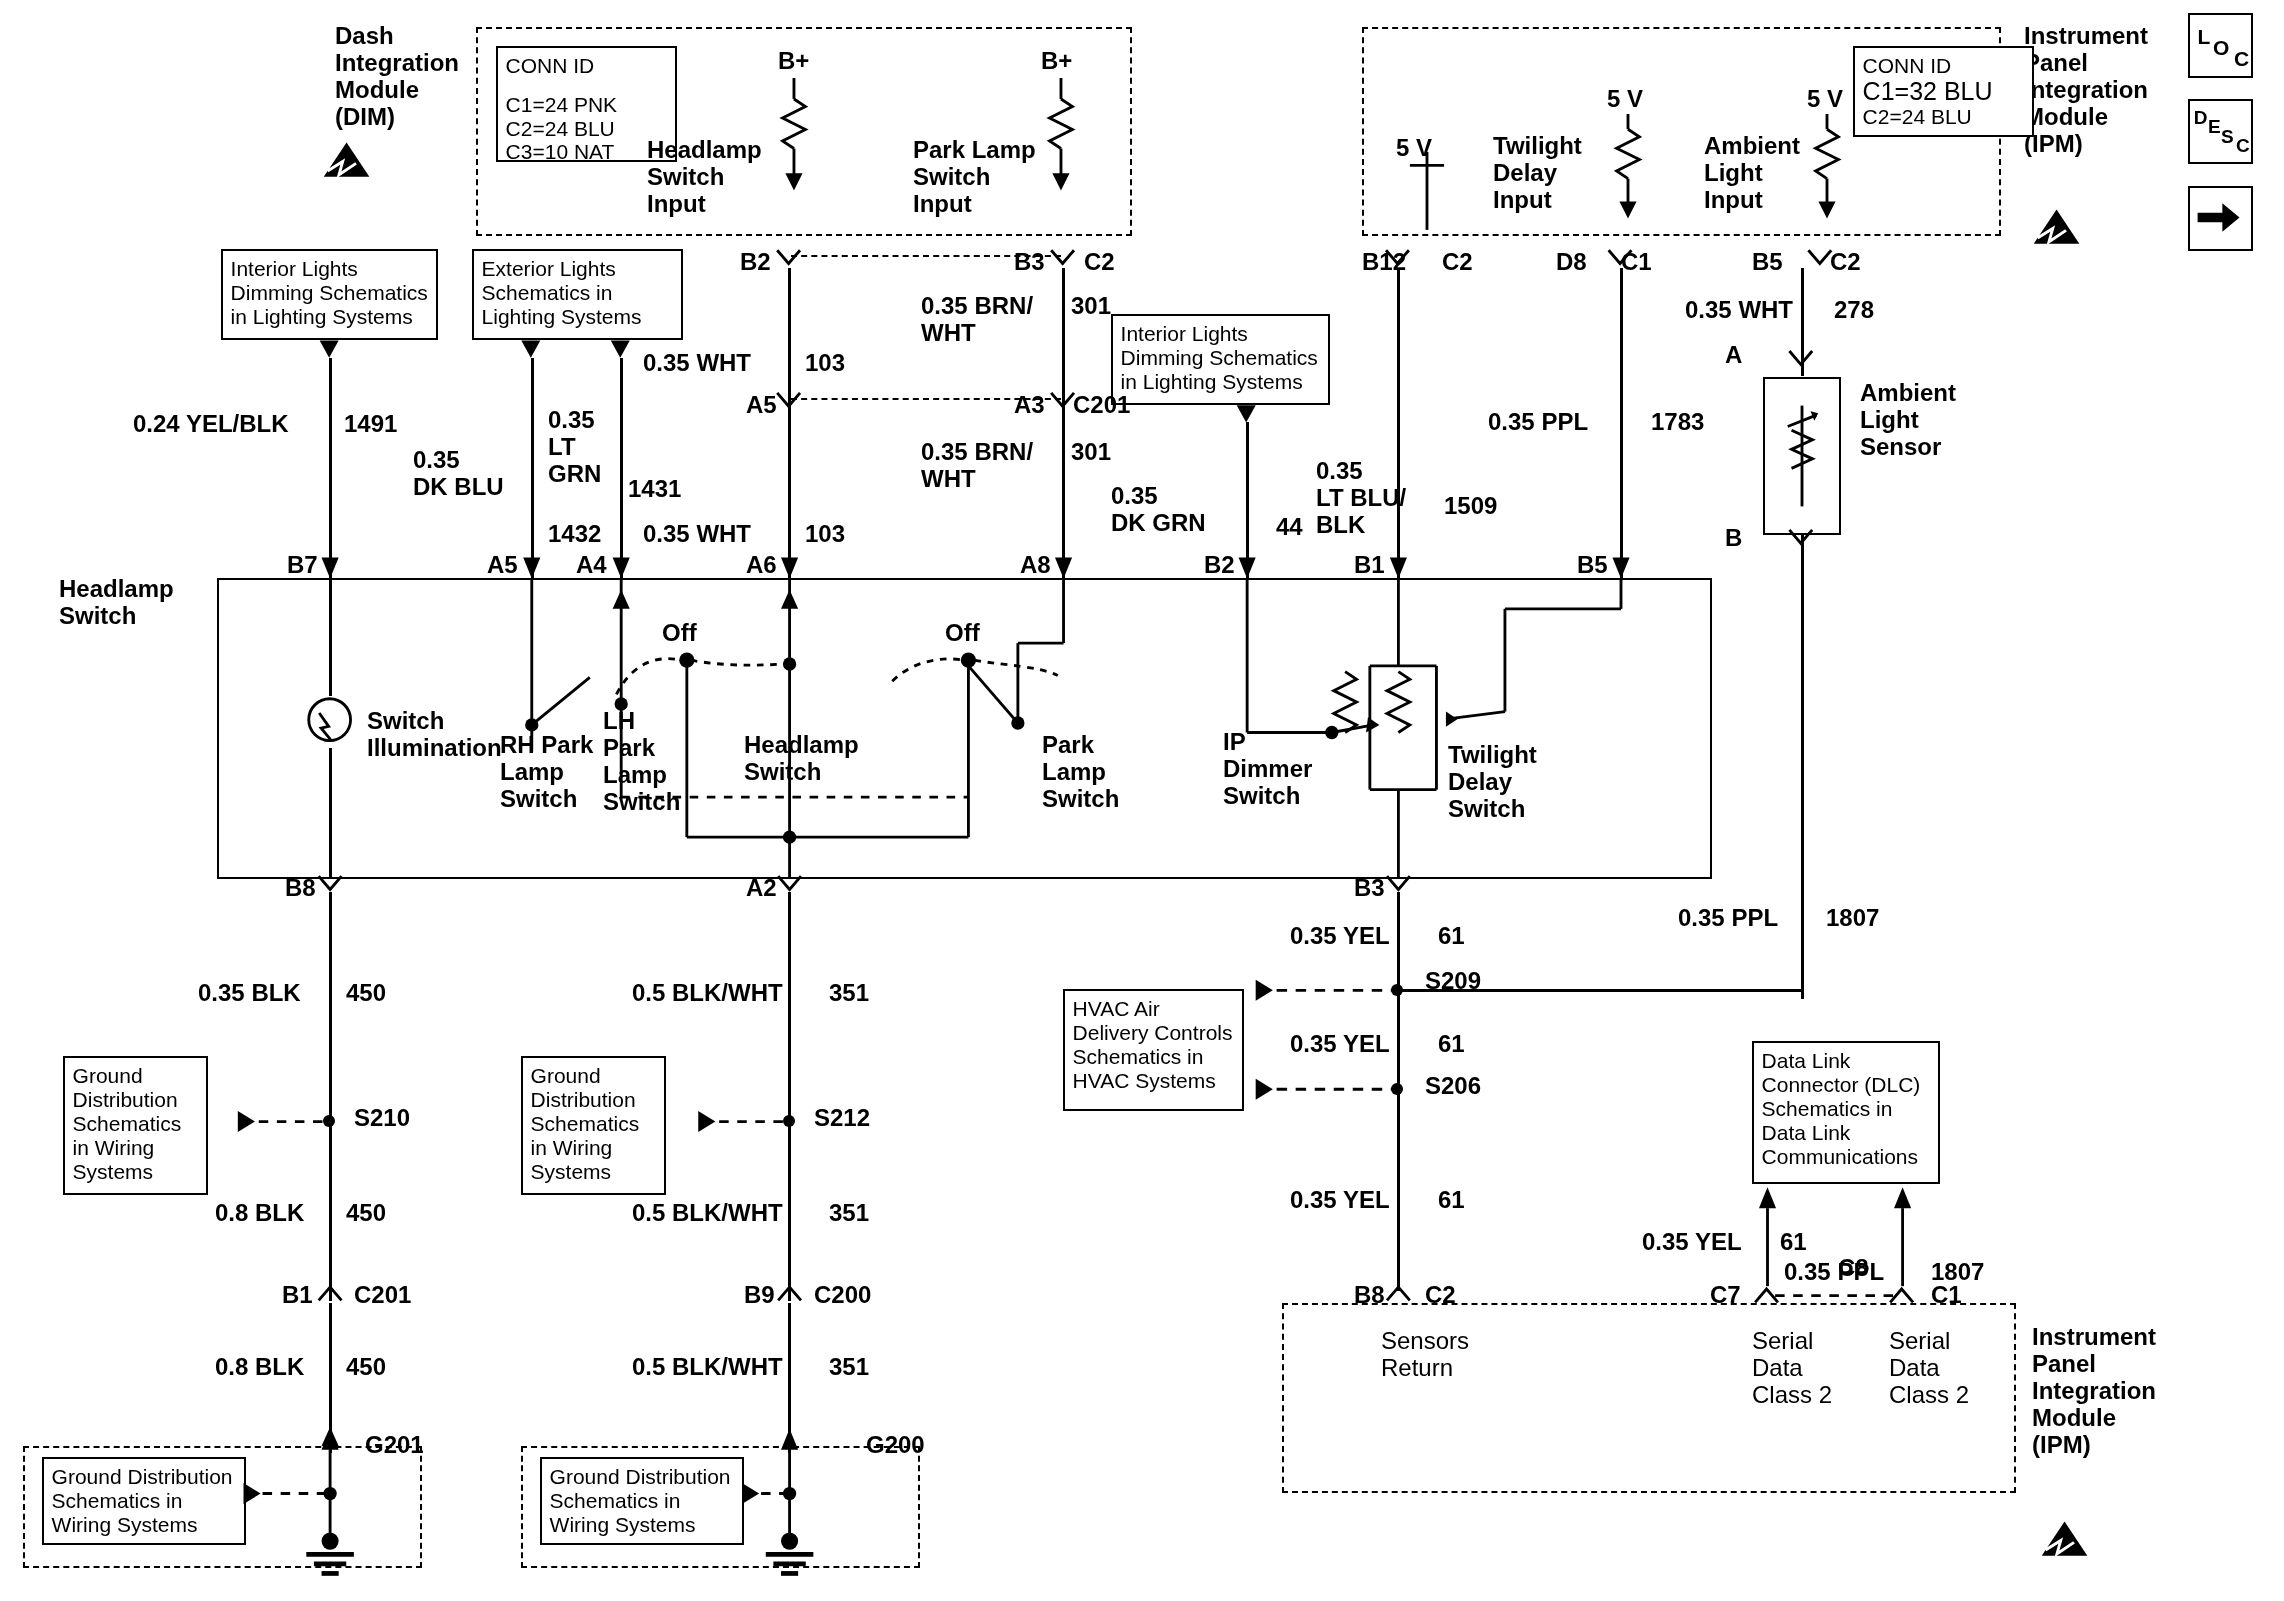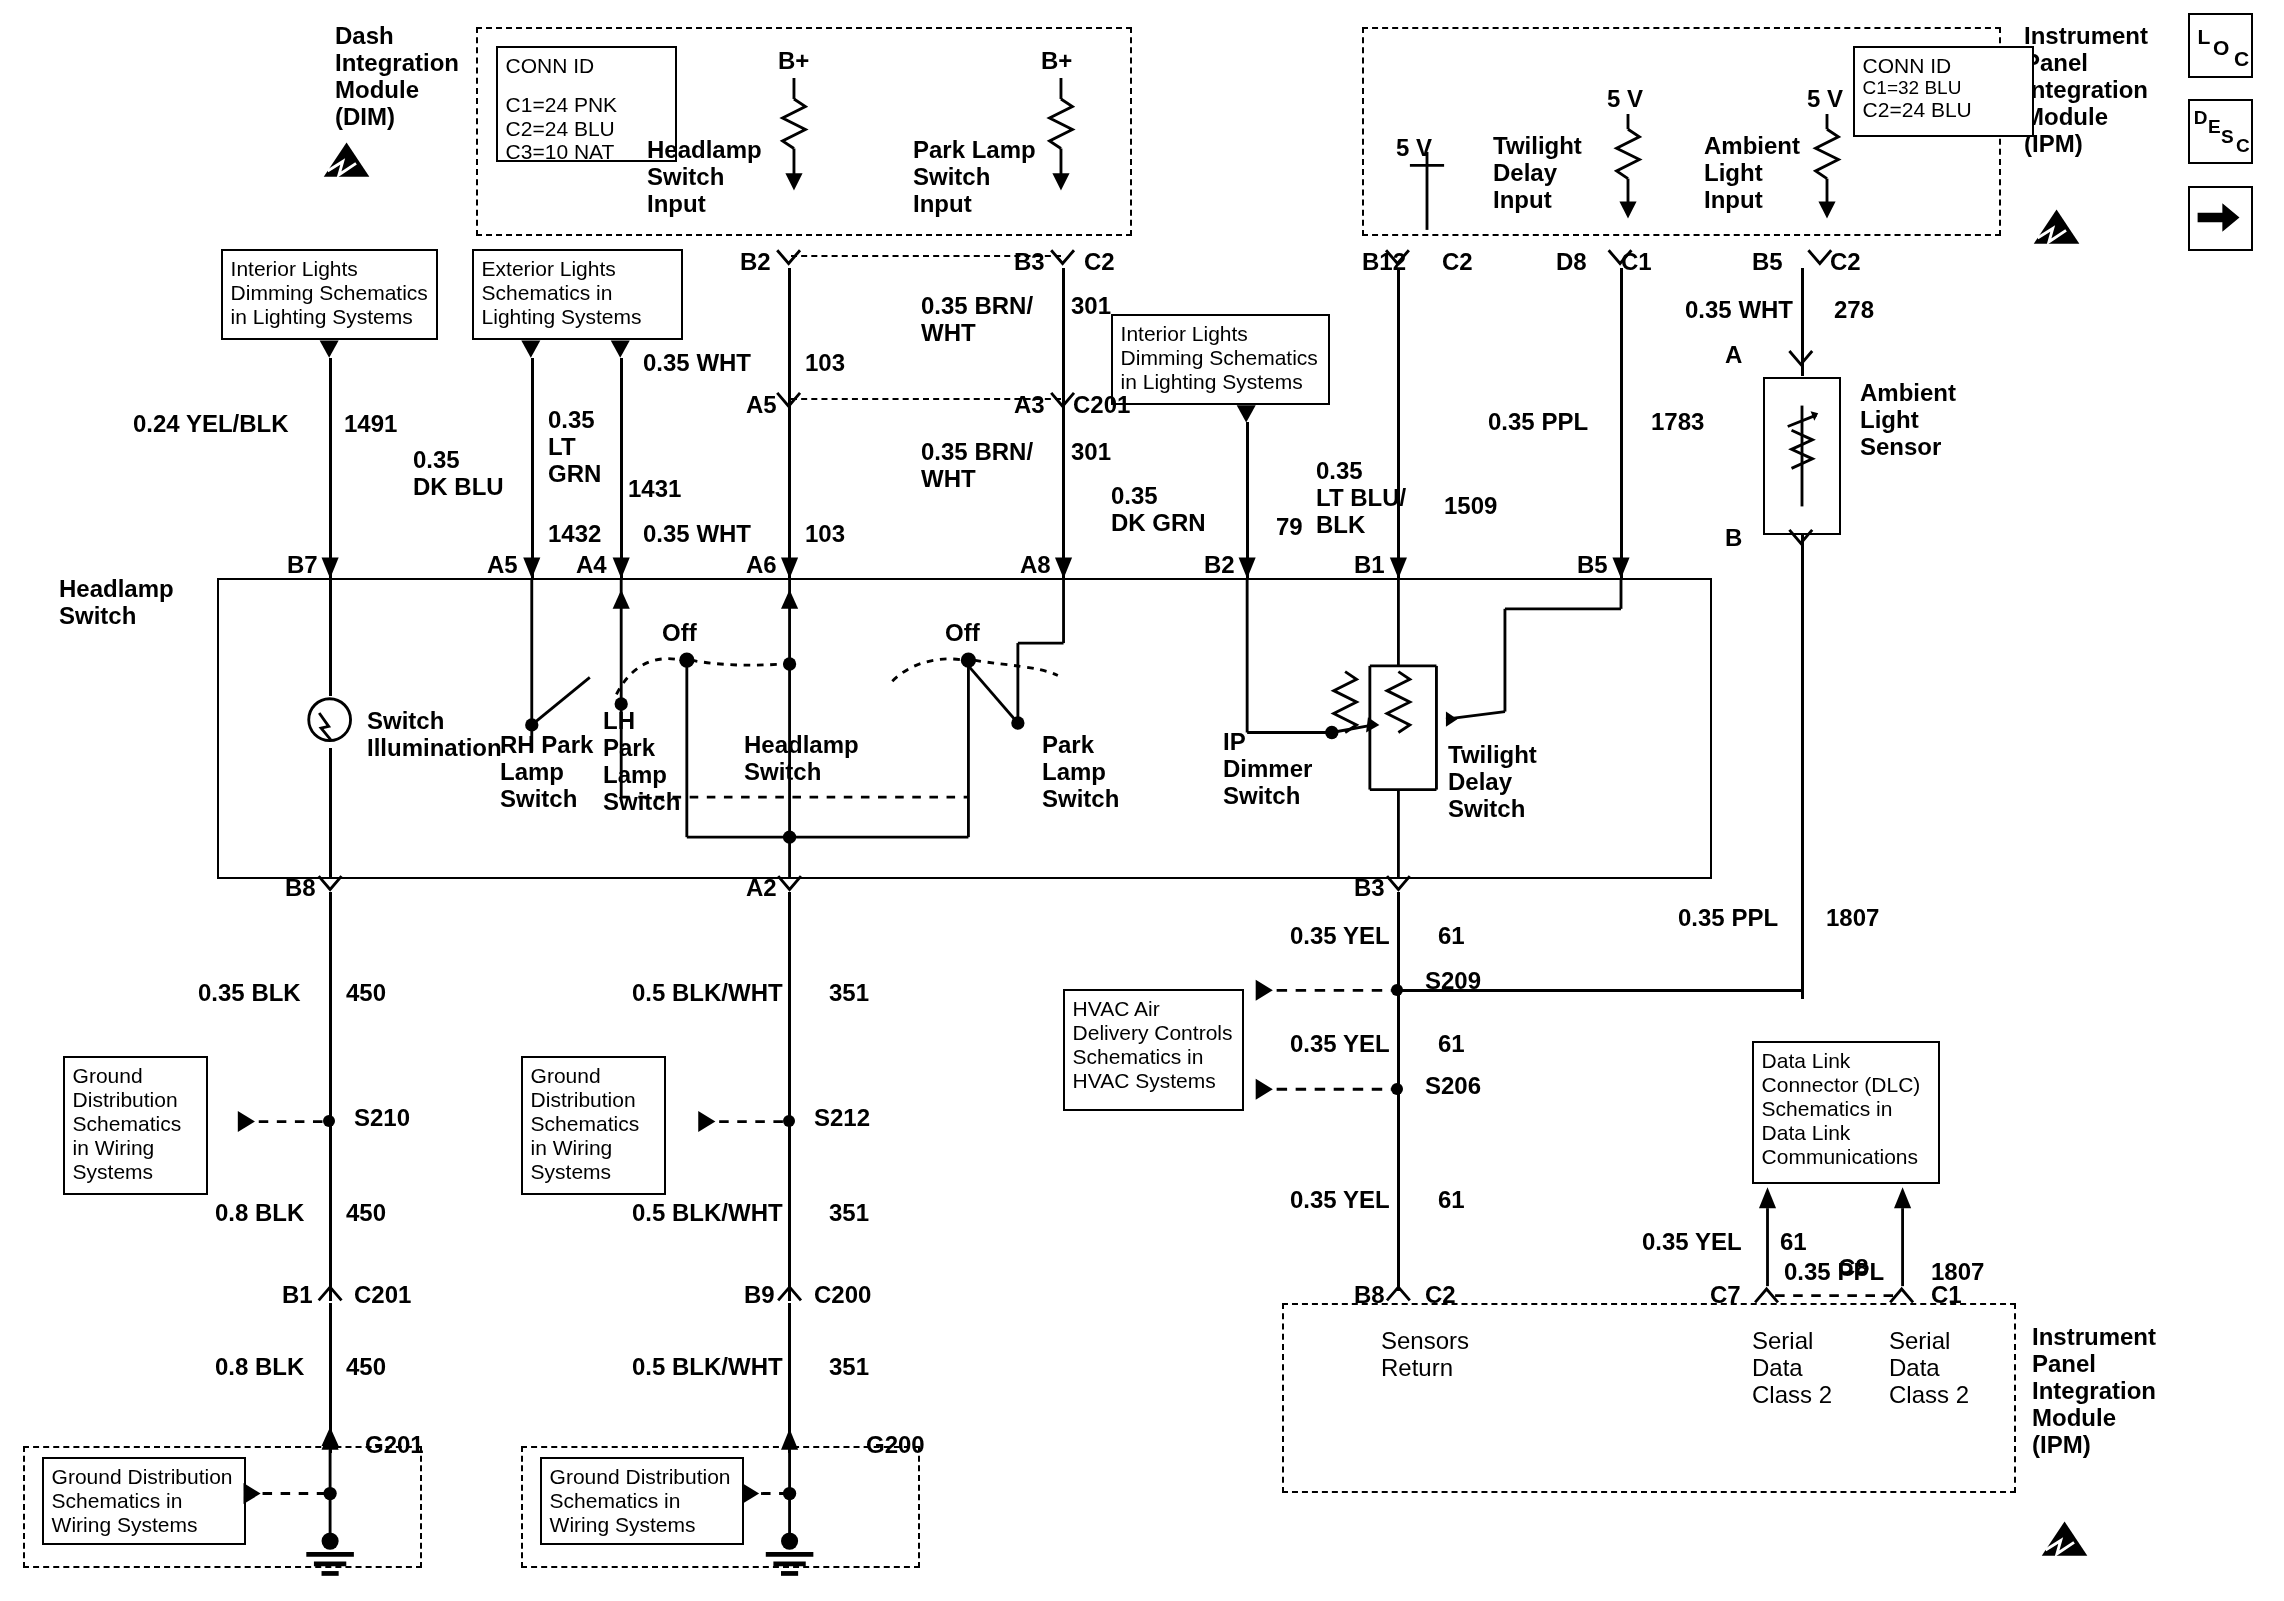--- a/index.html
+++ b/index.html
@@ -83,21 +83,21 @@
 Panel
 Integration
 Module
 (IPM)</div>
   <svg class="esdwrap" style="left:2024px;top:200px;" width="67" height="57" viewBox="0 0 70 60">
     <polygon points="10,46 34,10 58,46" fill="#000"></polygon>
     <path d="M14,40 L30,30 L26,44 L44,32" stroke="#fff" stroke-width="3" fill="none"></path>
   </svg>
   <div class="tbox" style="left:1853px;top:46px;width:181px;height:91px;">
     <div class="lbl" style="position:static;font-size:21px;">CONN ID</div>
-    <div class="lbl" style="position:static;font-size:19px;">C1=32 BLU</div>
+    <div class="lbl" style="position:static;font-size:25px;">C1=32 BLU</div>
     <div class="lbl" style="position:static;font-size:21px;">C2=24 BLU</div>
   </div>
 
   <div class="lbl b" style="left:1396px;top:135px;">5 V</div>
   <div class="lbl b" style="left:1607px;top:86px;">5 V</div>
   <div class="lbl b" style="left:1807px;top:86px;">5 V</div>
   <div class="lbl b" style="left:1493px;top:133px;">Twilight
 Delay
 Input</div>
   <div class="lbl b" style="left:1704px;top:133px;">Ambient
@@ -187,21 +187,21 @@
   <div class="lbl b" style="left:921px;top:293px;">0.35 BRN/
 WHT</div>
   <div class="lbl b" style="left:1071px;top:293px;">301</div>
 
   <div class="lbl b" style="left:921px;top:439px;">0.35 BRN/
 WHT</div>
   <div class="lbl b" style="left:1071px;top:439px;">301</div>
 
   <div class="lbl b" style="left:1111px;top:483px;">0.35
 DK GRN</div>
-  <div class="lbl b" style="left:1276px;top:514px;">79</div>
+  <div class="lbl b" style="left:1276px;top:514px;">44</div>
 
   <div class="lbl b" style="left:1316px;top:458px;">0.35
 LT BLU/
 BLK</div>
   <div class="lbl b" style="left:1444px;top:493px;">1509</div>
 
   <div class="lbl b" style="left:1488px;top:409px;">0.35 PPL</div>
   <div class="lbl b" style="left:1619px;top:409px;margin-left:32px;">1783</div>
 
   <div class="lbl b" style="left:1685px;top:297px;">0.35 WHT</div>

